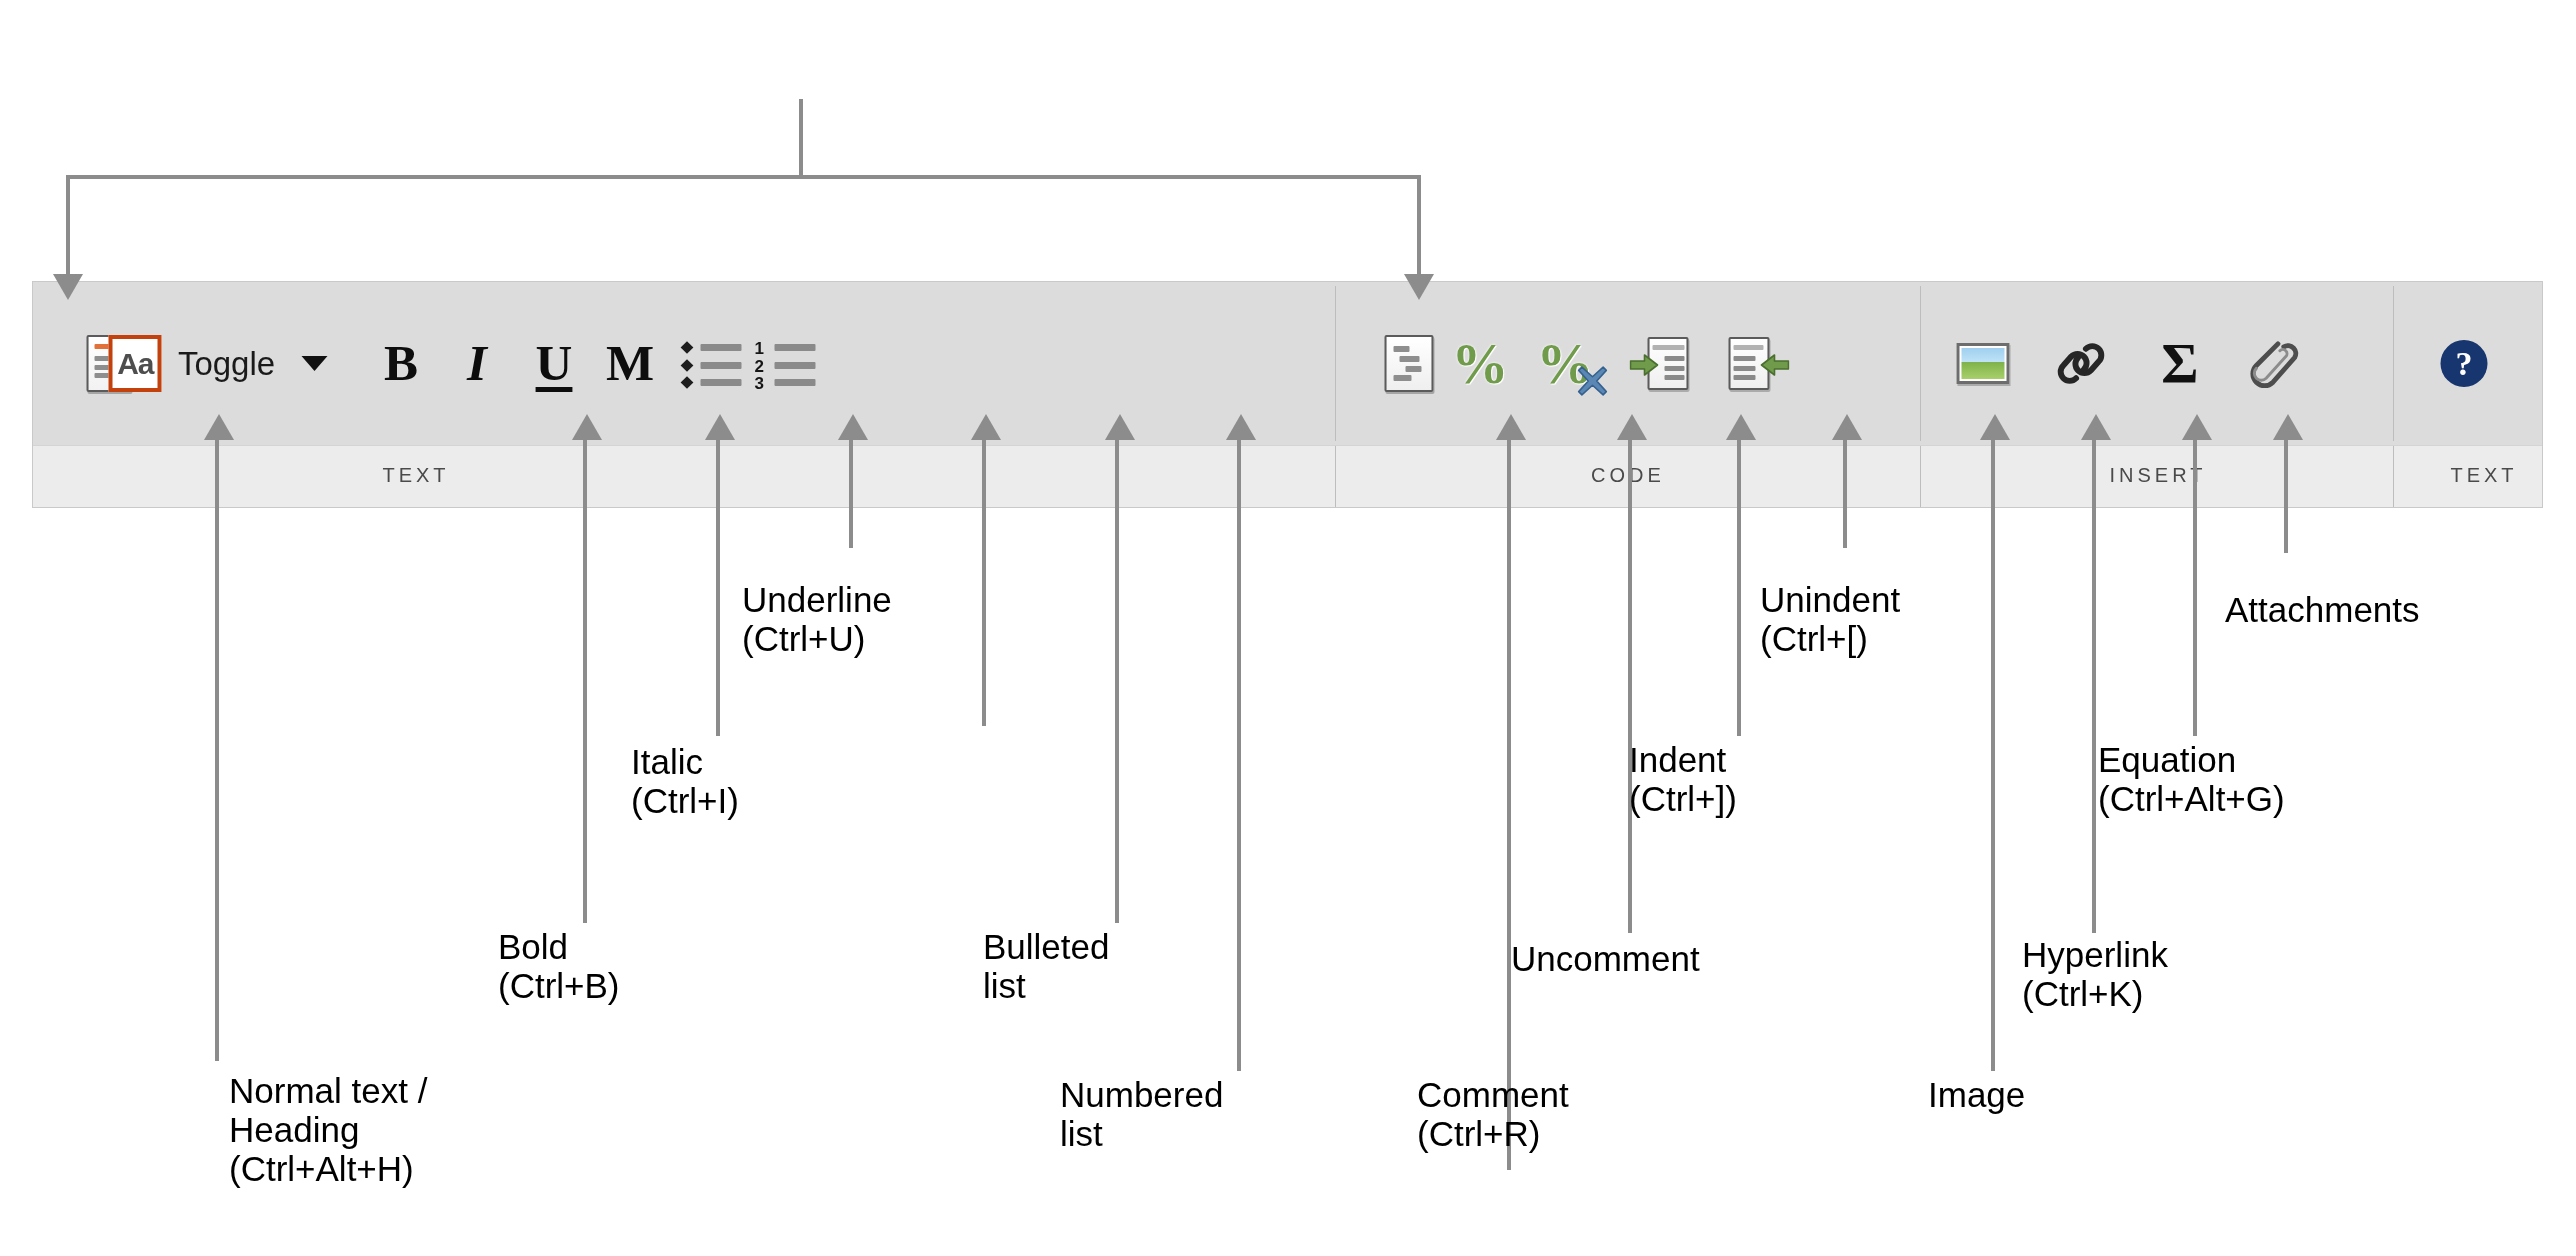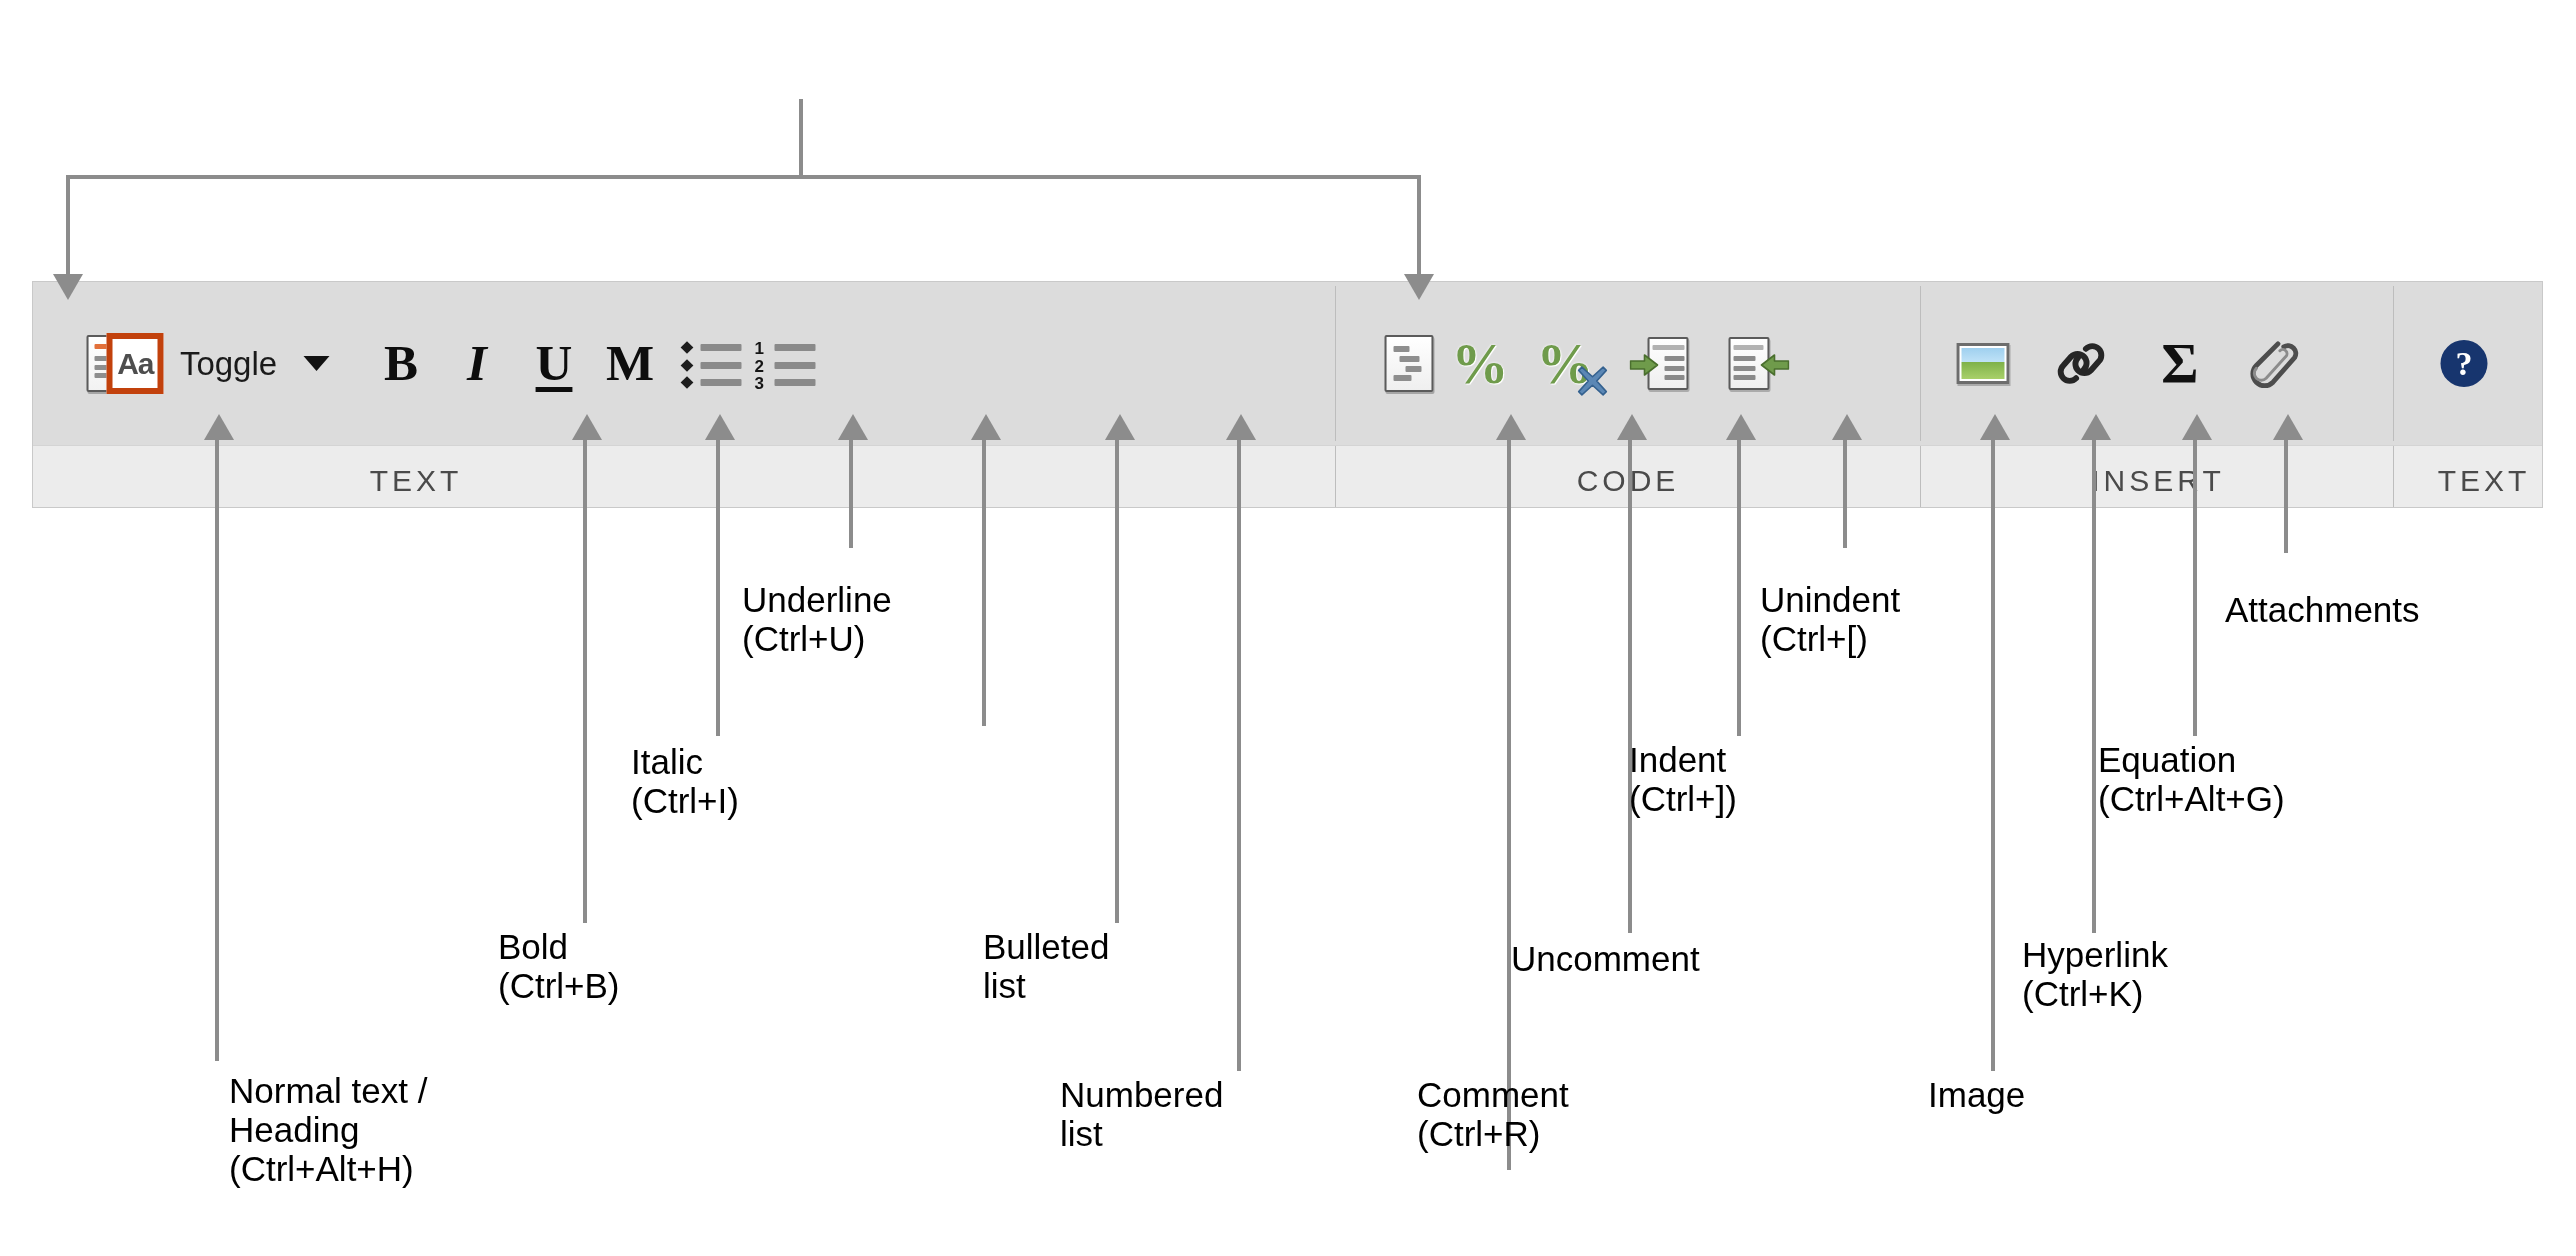--- a/index.html
+++ b/index.html
@@ -7,36 +7,36 @@
        font-family:"Liberation Sans",sans-serif;color:#000;}
 
   
   #toolbar{position:absolute;left:32px;top:281px;width:2511px;height:227px;
            background:#dcdcdc;border:1px solid #c9c9c9;box-sizing:border-box;}
   #toolbar-icons{position:absolute;left:0;top:0;right:0;height:163px;}
   #toolbar-labels{position:absolute;left:0;top:163px;right:0;bottom:0;
                   background:#ececec;border-top:1px solid #d4d4d4;}
   .sec-divider{position:absolute;top:4px;bottom:4px;width:1px;background:#bdbdbd;}
 
-  .grp-label{position:absolute;top:18px;font-size:30px;letter-spacing:4px;
+  .grp-label{position:absolute;top:18px;font-size:20px;letter-spacing:4px;
              color:#4a4a4a;transform:translateX(-50%);white-space:nowrap;}
 
   
   .tbtn{position:absolute;top:0;height:163px;display:flex;align-items:center;
         justify-content:center;transform:translateX(-50%);}
 
   
   .ico-doc{width:41px;height:53px;background:linear-gradient(#fff,#f2f2f2);
            border:2px solid #5b5b5b;border-radius:2px;position:relative;
            box-shadow:1px 2px 0 rgba(0,0,0,.25);}
   .ico-doc i{position:absolute;left:6px;height:5px;background:#8e8e8e;border-radius:1px;}
   .ico-doc i.accent{background:#e2703a;}
 
   
-  .ico-aa{width:45px;height:49px;background:#fff;border:6px solid #c2410c;
+  .ico-aa{width:45px;height:49px;background:#fff;border:4px solid #c2410c;
           display:flex;align-items:center;justify-content:center;
           font-size:30px;font-weight:700;color:#4e4e4e;letter-spacing:-1px;}
   .style-name{font-size:33px;color:#1a1a1a;margin-left:16px;white-space:nowrap;}
   .caret{width:0;height:0;border-left:13px solid transparent;border-right:13px solid transparent;
          border-top:15px solid #111;margin-left:26px;}
 
   .glyph{font-family:"Liberation Serif",serif;font-size:51px;line-height:1;color:#0d0d0d;}
   .glyph.b{font-weight:700;}
   .glyph.i{font-style:italic;font-weight:700;}
   .glyph.u{font-weight:700;text-decoration:underline;text-underline-offset:7px;}

